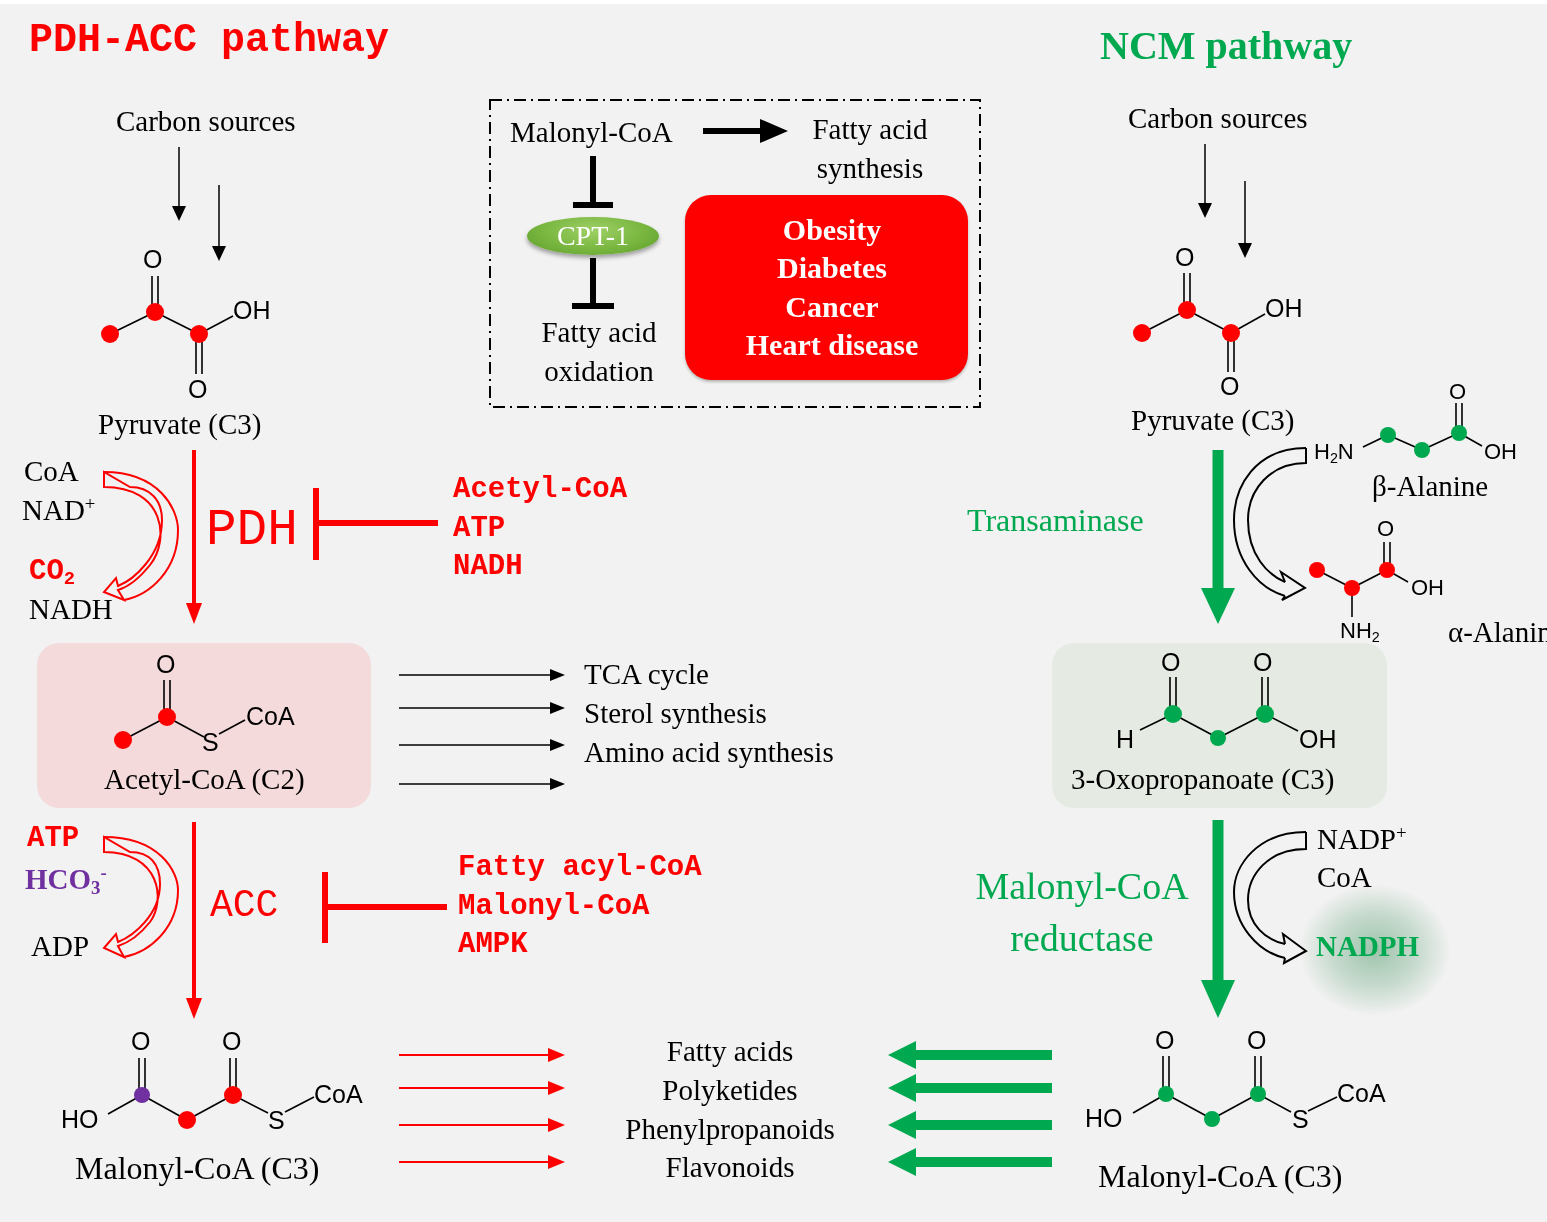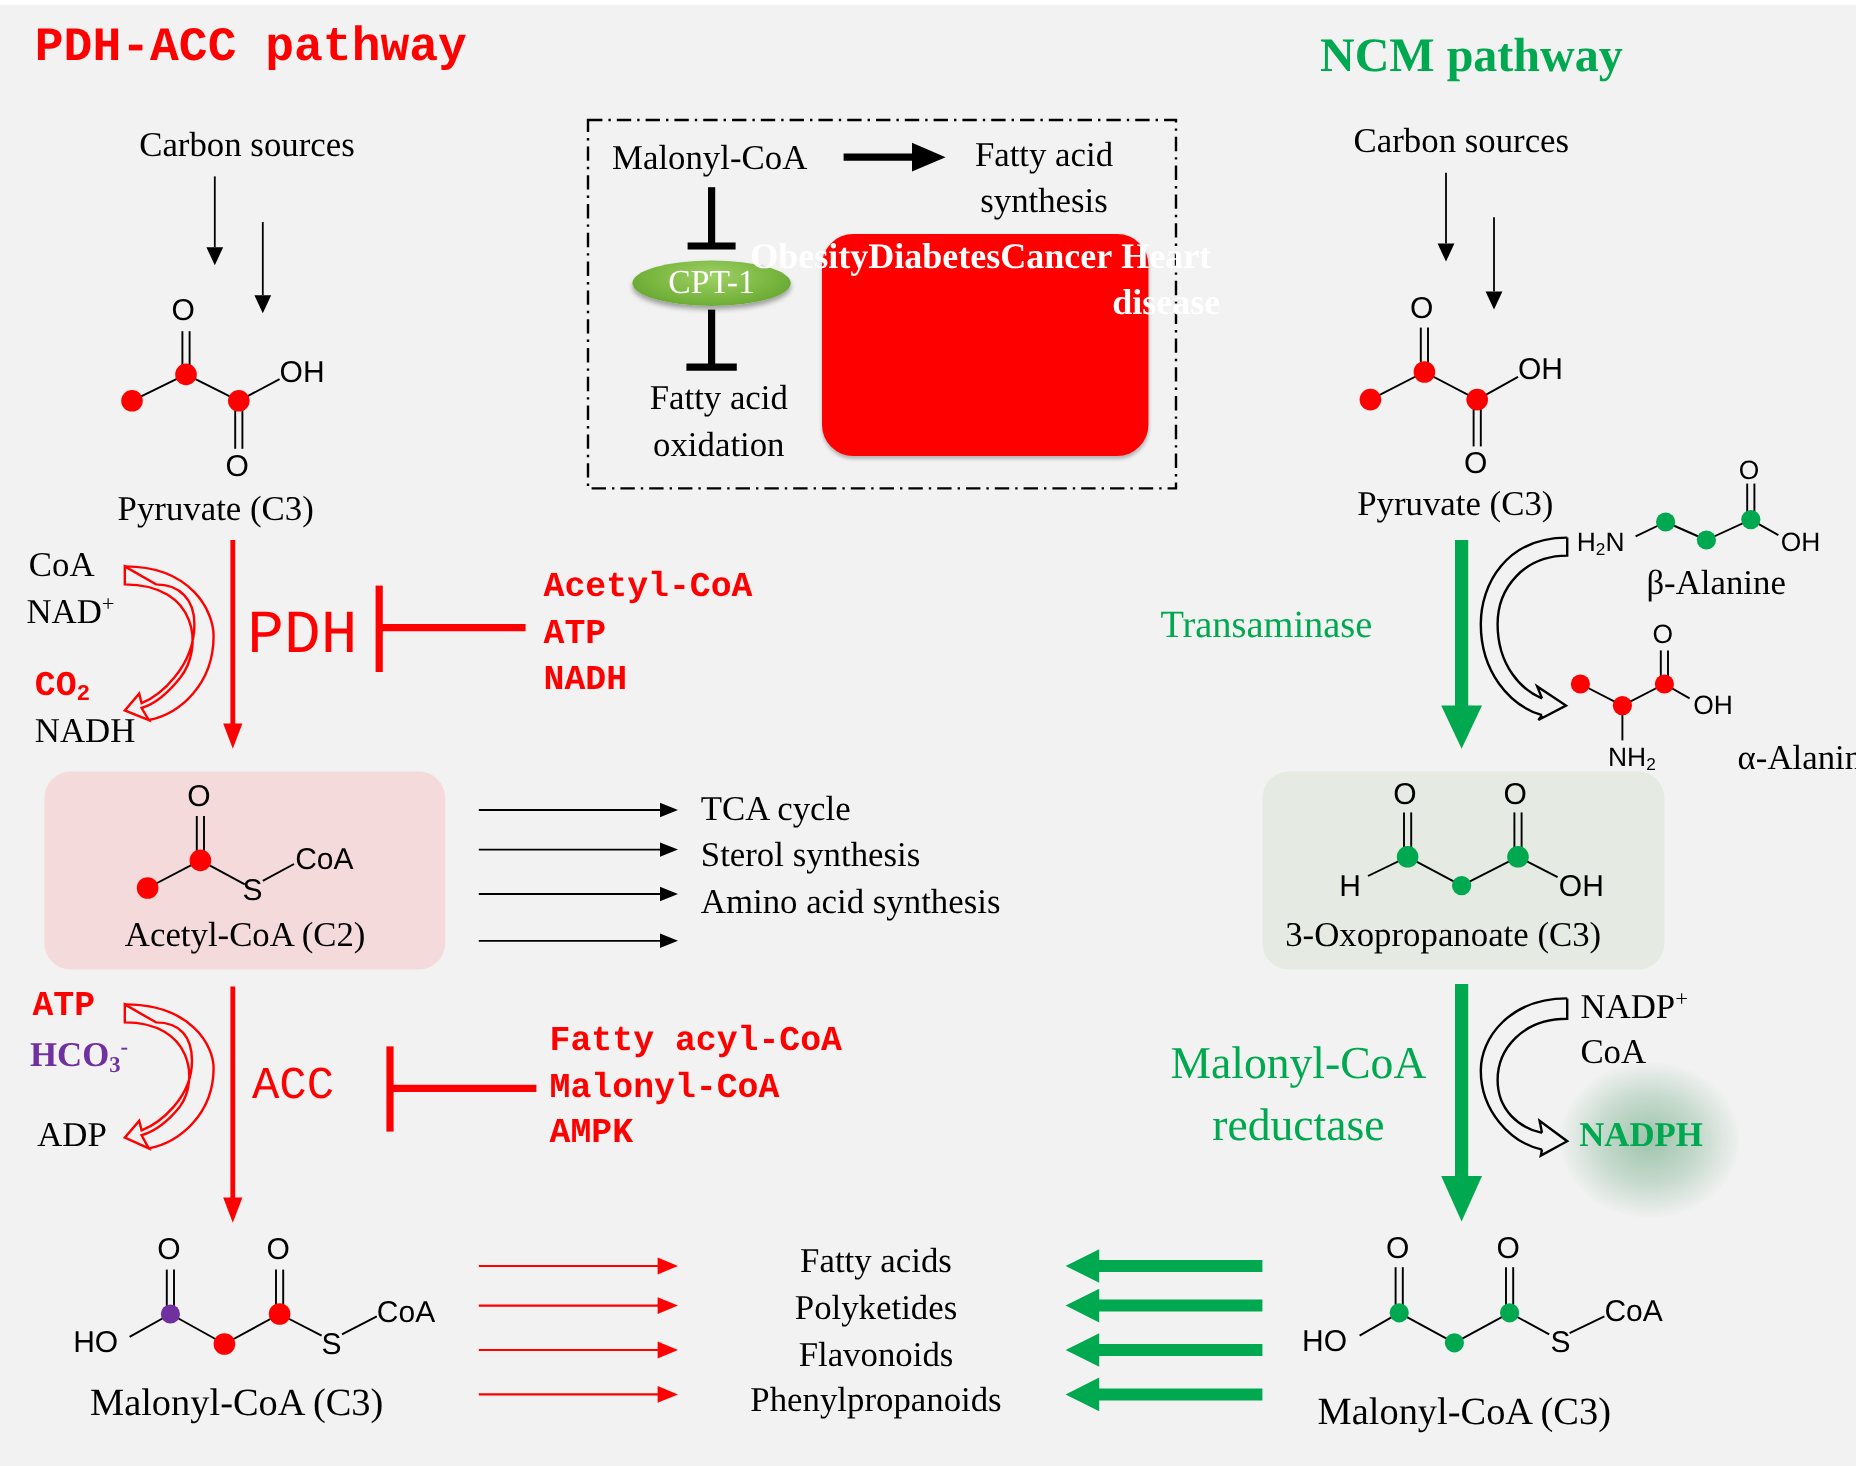--- a/index.html
+++ b/index.html
@@ -20,21 +20,21 @@
     .purple { color: #7030a0; }
     .t29 { font-size: 29px; }
     .bold { font-weight: bold; }
     .center { text-align: center; }
     svg.overlay { position: absolute; left: 0; top: 0; }
     .disease-box {
       position: absolute; left: 685px; top: 195px; width: 272px; height: 185px;
       background: #ff0000; border-radius: 26px;
       box-shadow: 0 2px 3px rgba(0,0,0,0.25);
       color: #fff; font-weight: bold; font-size: 30px; text-align: center;
-      display: flex; flex-direction: row; justify-content: center; line-height: 38.5px;
+      display: flex; flex-direction: column; justify-content: center; line-height: 38.5px; padding-left: 11px;
     }
     .cpt1 {
       position: absolute; left: 527px; top: 217px; width: 132px; height: 38px;
       border-radius: 50%;
       background: radial-gradient(ellipse at 50% 35%, #9fd067 0%, #78b63f 55%, #5a9a2a 100%);
       box-shadow: 0 3px 4px rgba(0,0,0,0.35);
       color: #fff; font-size: 28px; text-align: center; line-height: 38px;
     }
     .acetyl-box {
       position: absolute; left: 37px; top: 643px; width: 334px; height: 165px;
@@ -349,22 +349,22 @@
   <div class="abs atom" style="left:131px; top:1027px;">O</div>
   <div class="abs atom" style="left:222px; top:1027px;">O</div>
   <div class="abs atom" style="left:61px; top:1105px;">HO</div>
   <div class="abs atom" style="left:268px; top:1106px;">S</div>
   <div class="abs atom" style="left:314px; top:1080px;">CoA</div>
   <div class="abs" style="left:75px; top:1150px; font-size:32px;">Malonyl-CoA (C3)</div>
 
   <div class="abs t29 center" style="left:590px; top:1032px; width:280px; line-height:38.8px;">
     <div>Fatty acids</div>
     <div>Polyketides</div>
+    <div>Phenylpropanoids</div>
     <div>Flavonoids</div>
-    <div>Phenylpropanoids</div>
   </div>
 
   <div class="abs t29" style="left:510px; top:116px;">Malonyl-CoA</div>
   <div class="abs t29 center" style="left:790px; top:110px; width:160px; line-height:39px;">
     <div>Fatty acid</div>
     <div>synthesis</div>
   </div>
   <div class="cpt1">CPT-1</div>
   <div class="abs t29 center" style="left:519px; top:313px; width:160px; line-height:39px;">
     <div>Fatty acid</div>

